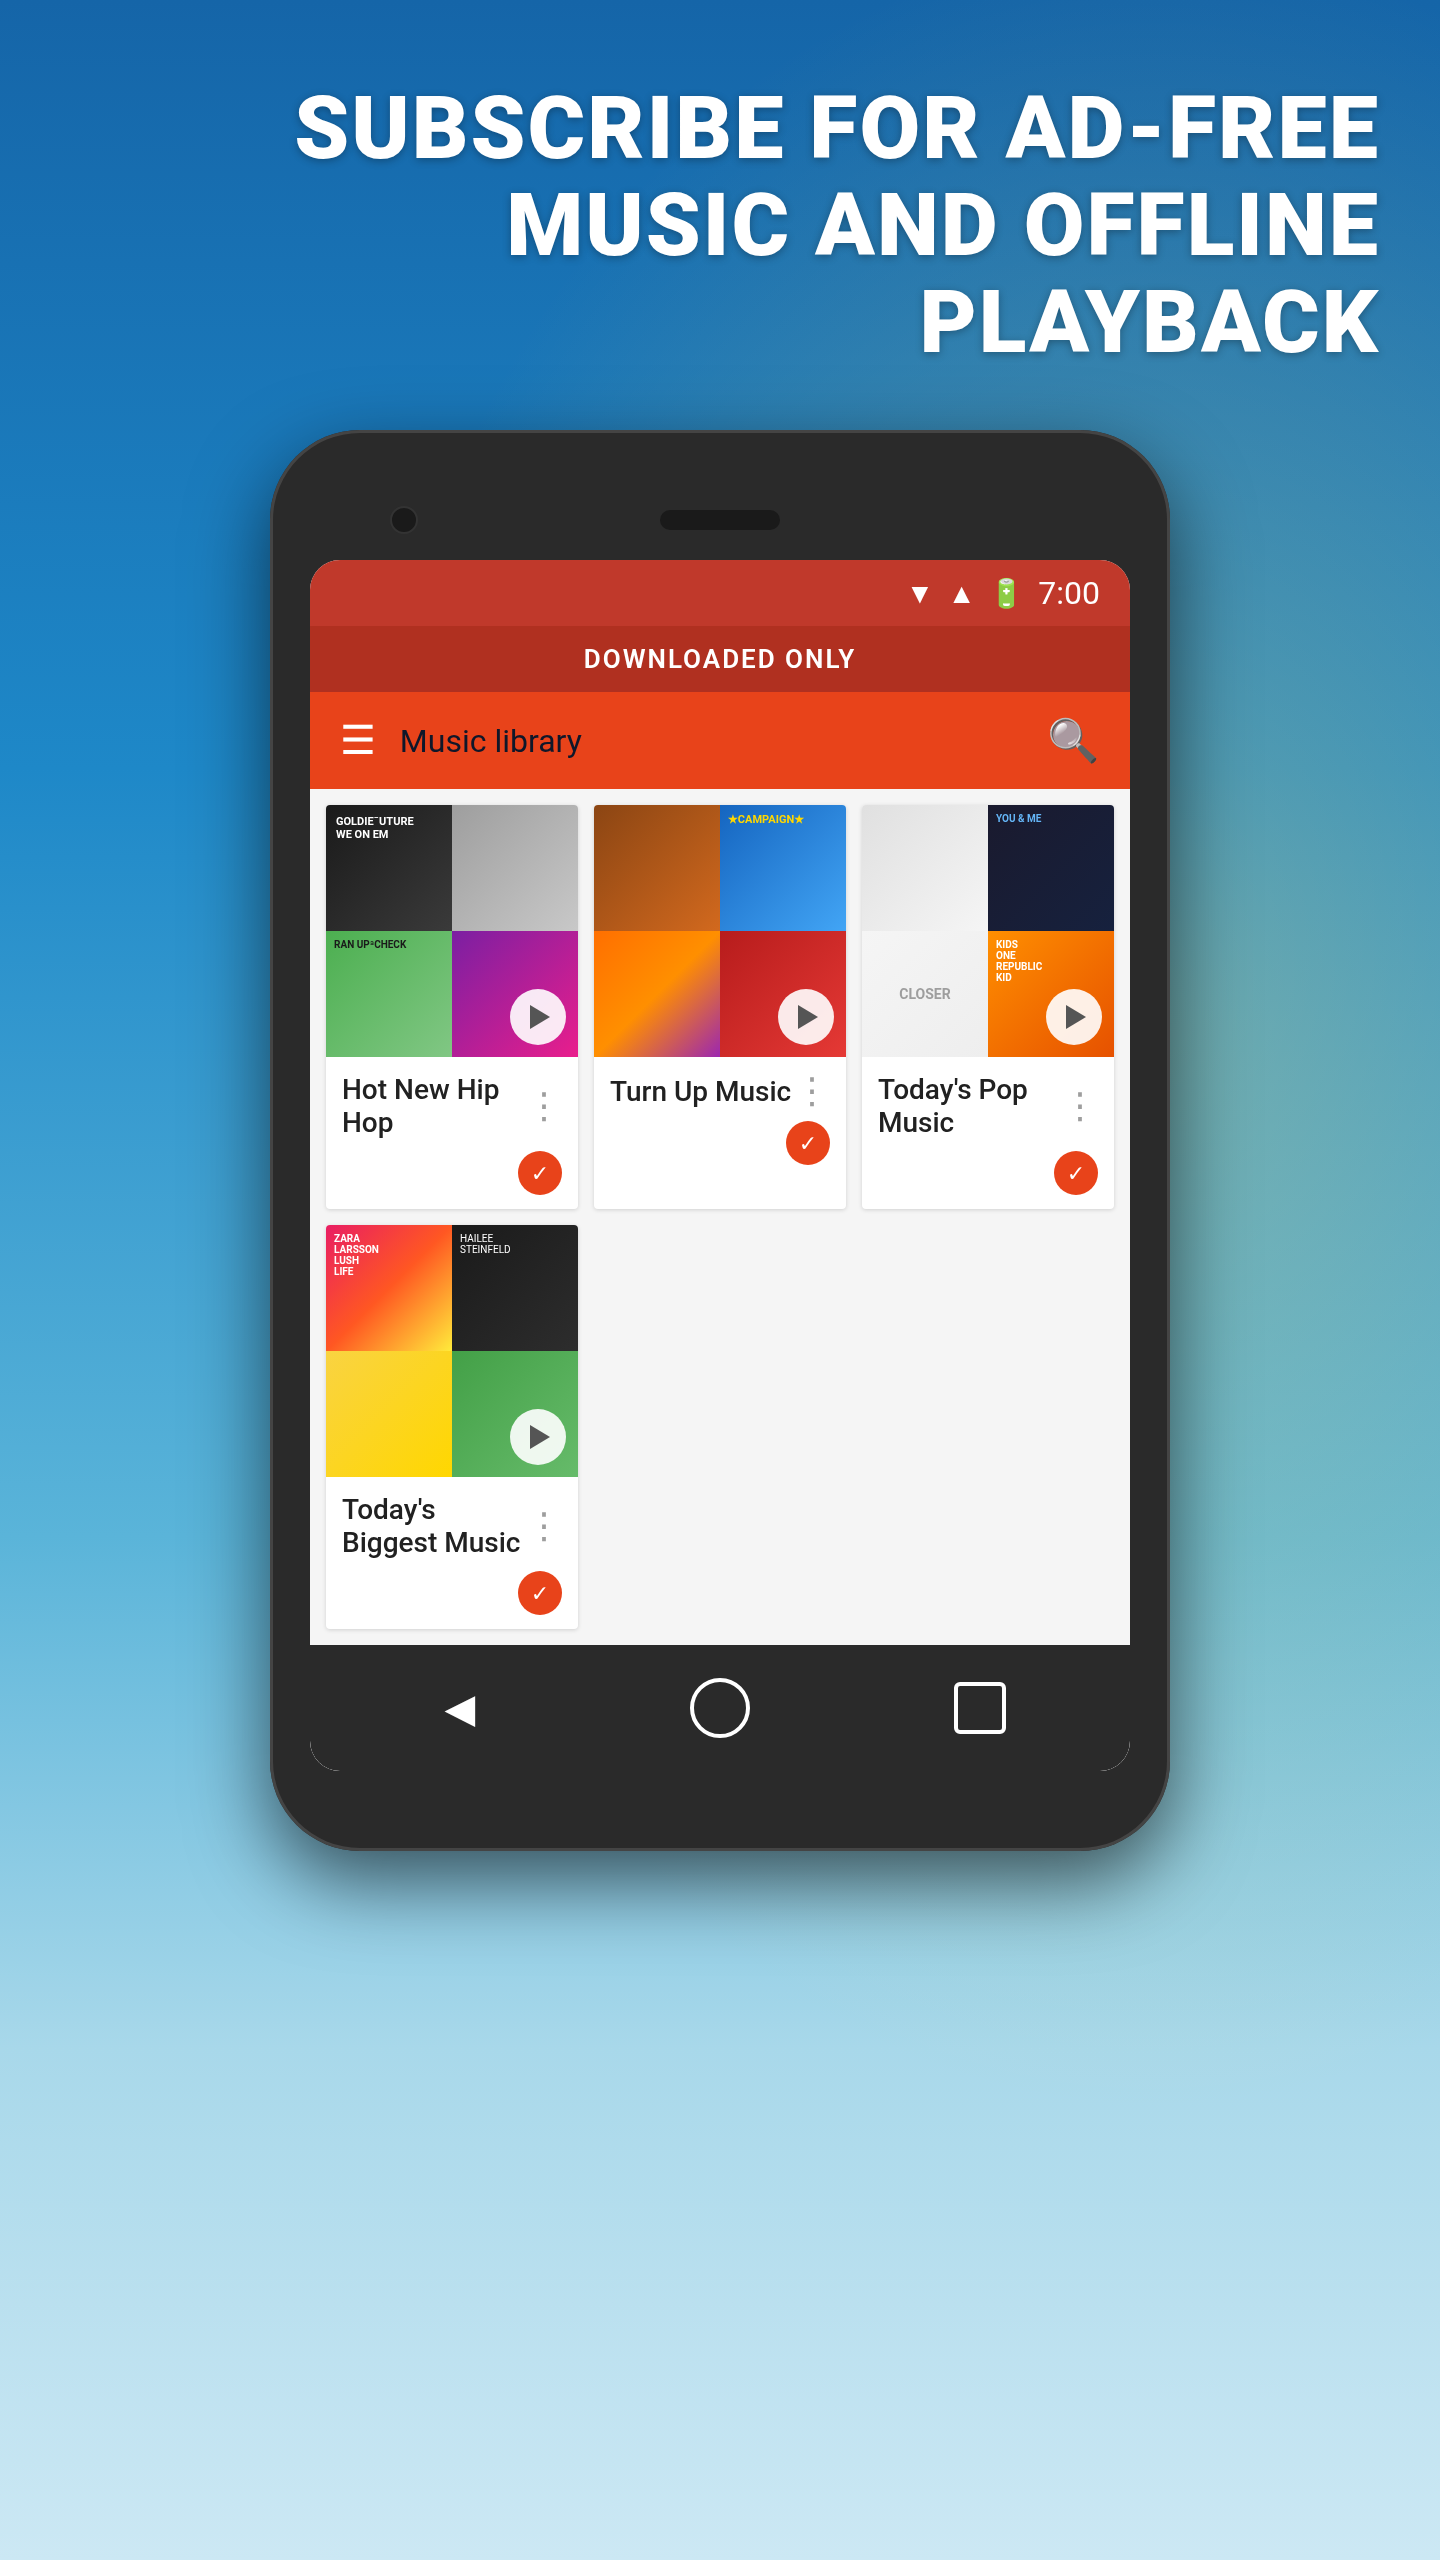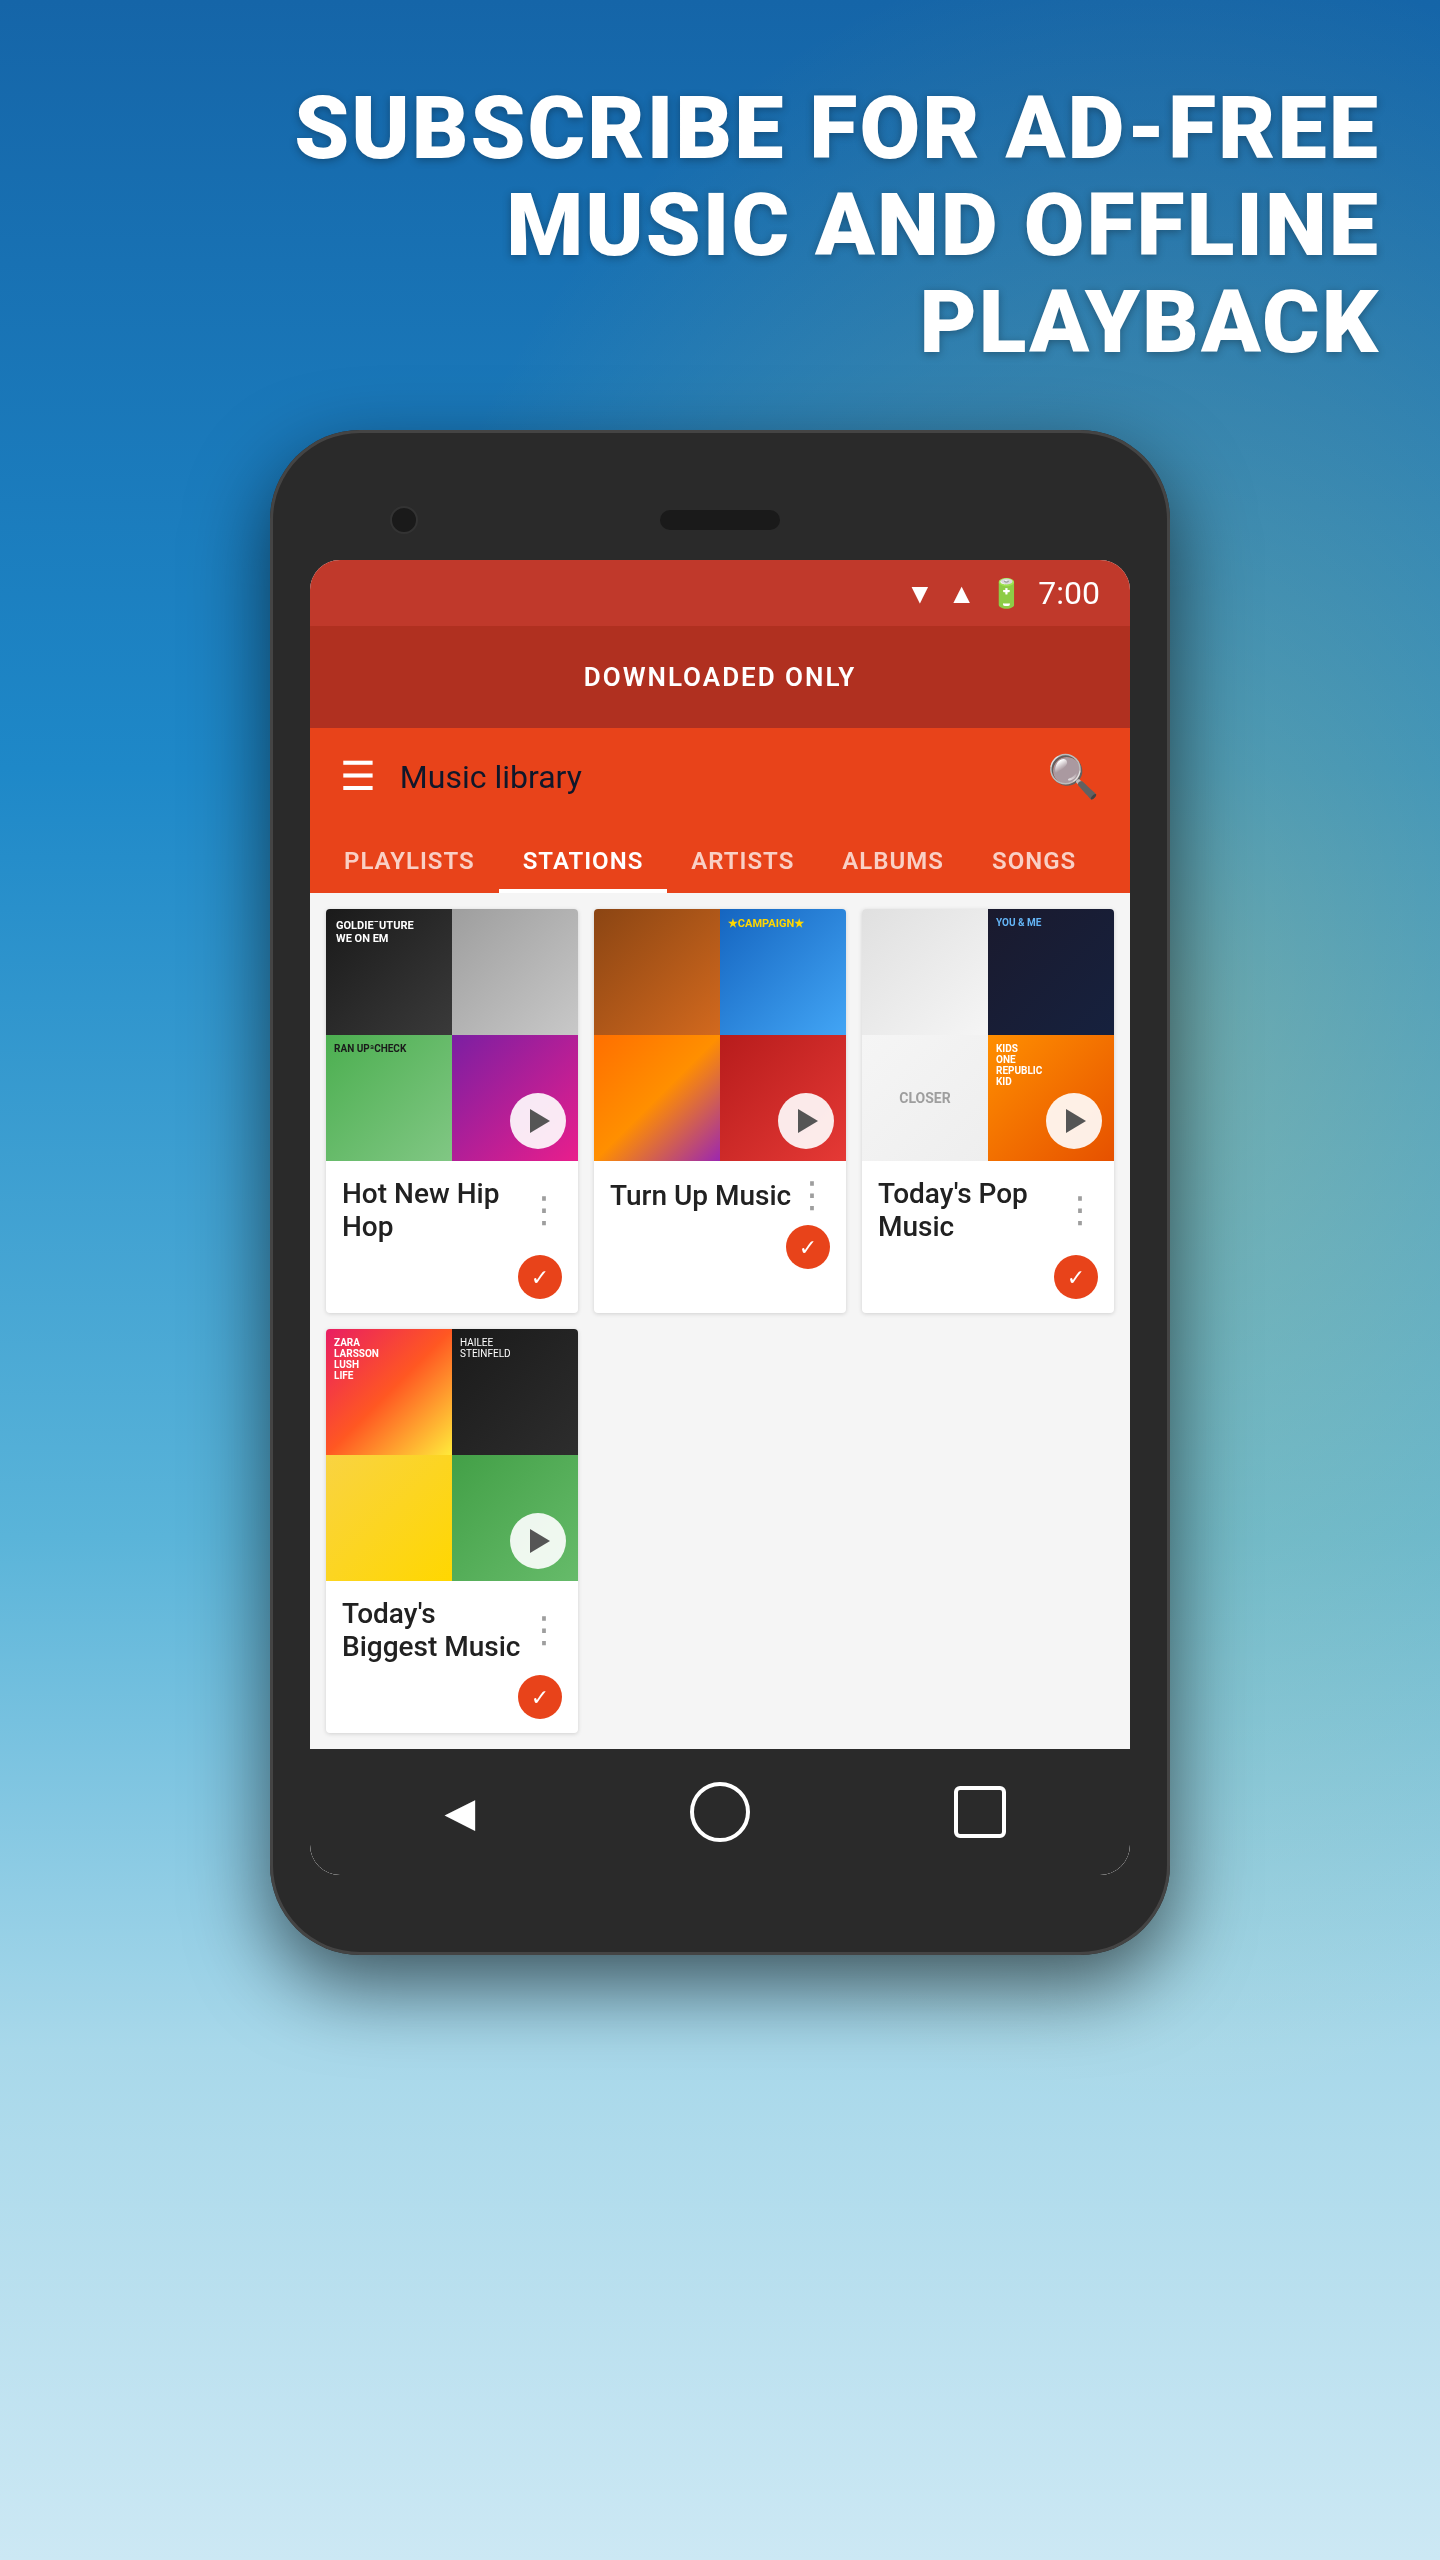--- a/index.html
+++ b/index.html
@@ -125,21 +125,21 @@
 
     .time-text {
       color: white;
       font-size: 32px;
       font-weight: normal;
     }
 
     
     .download-banner {
       background: #b03020;
-      padding: 36px;
+      padding: 18px;
       text-align: center;
     }
 
     .download-banner-text {
       color: white;
       font-size: 26px;
       font-weight: 600;
       letter-spacing: 2px;
     }
 
@@ -406,37 +406,20 @@
       </div>
 
       <div class="app-header">
         <div class="header-left">
           <span class="menu-icon">☰</span>
           <span class="app-title">Music library</span>
         </div>
         <span class="search-icon">🔍</span>
       </div>
 
-      <div class="tabs-bar">
-        <div class="tab-item">
-          <span>PLAYLISTS</span>
-        </div>
-        <div class="tab-item active">
-          <span>STATIONS</span>
-        </div>
-        <div class="tab-item">
-          <span>ARTISTS</span>
-        </div>
-        <div class="tab-item">
-          <span>ALBUMS</span>
-        </div>
-        <div class="tab-item">
-          <span>SONGS</span>
-        </div>
-      </div>
 
       <div class="content-area">
         <div class="playlist-grid">
 
           <div class="playlist-card">
             <div class="album-grid">
               <div class="album-thumb hnhh-1"></div>
               <div class="album-thumb hnhh-2"></div>
               <div class="album-thumb hnhh-3"></div>
               <div class="album-thumb hnhh-4"></div>

